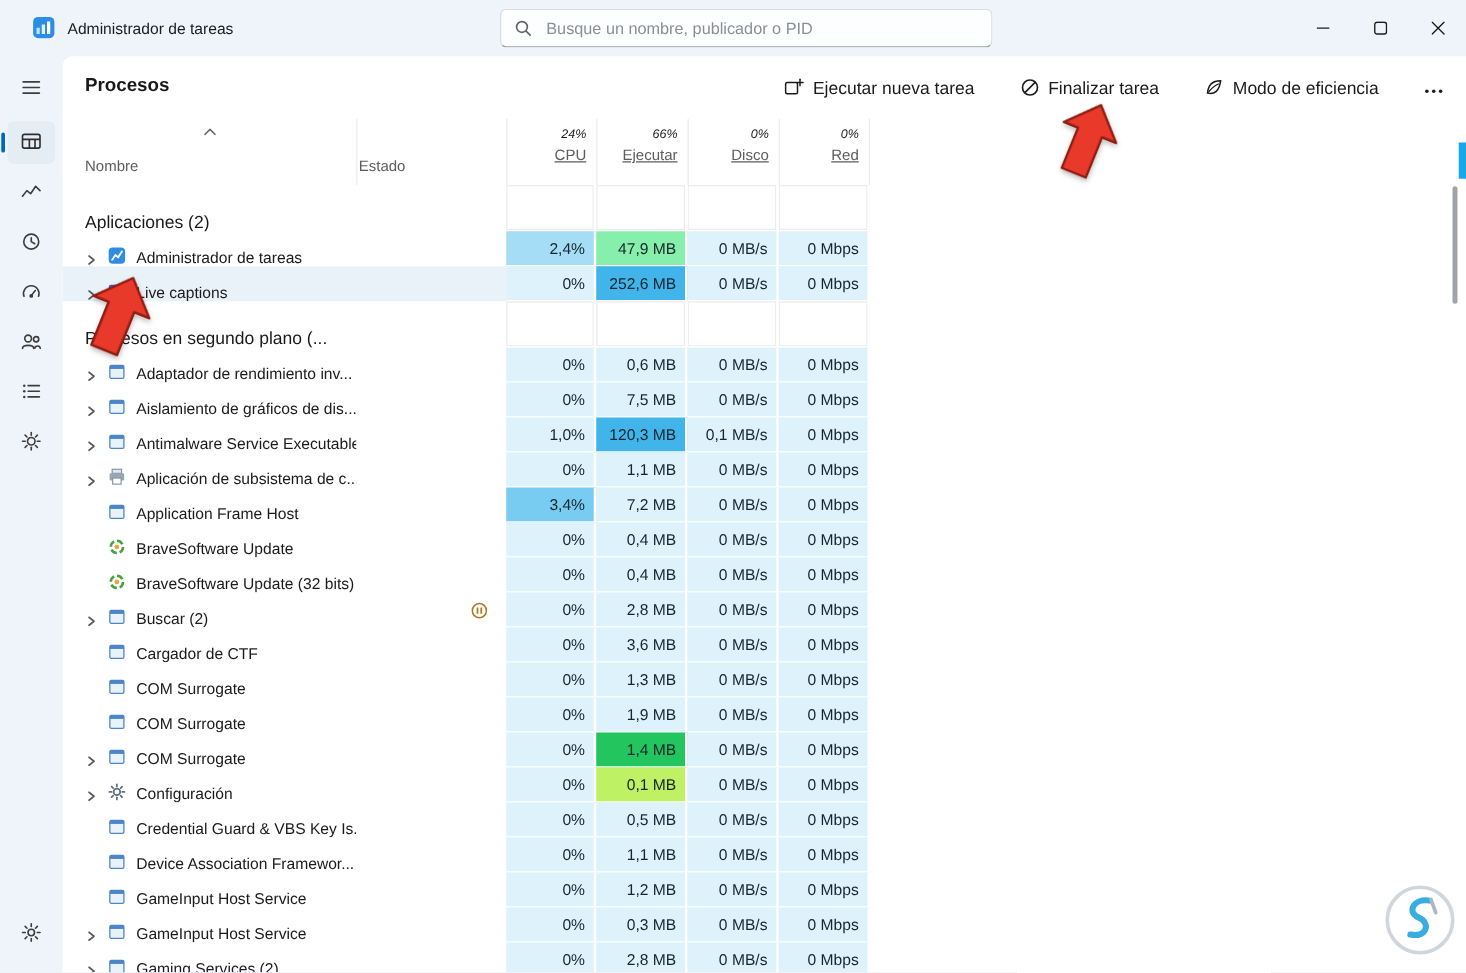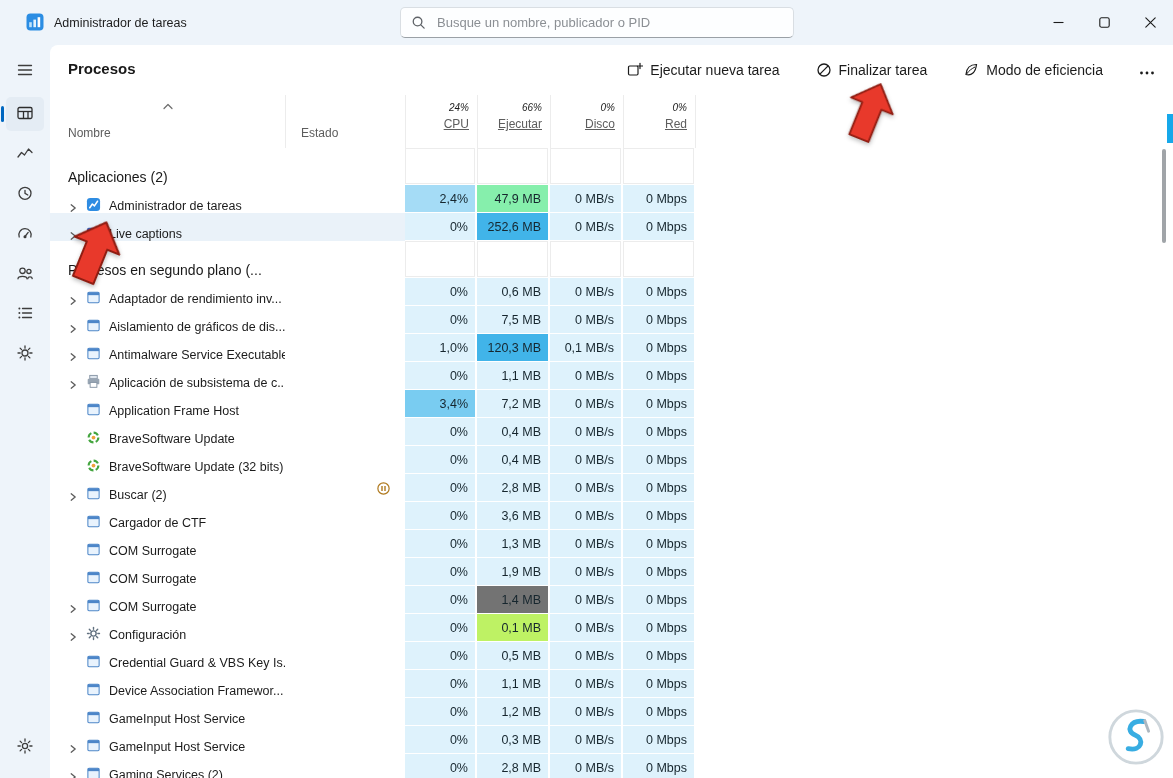--- a/index.html
+++ b/index.html
@@ -43,21 +43,21 @@
   
   .table-header { display:flex; height:53px; position:relative; }
   .th { position:relative; border-left:1px solid #ececec; }
   .th:first-child { border-left:none; }
   .name-th { width:235px; }
   .status-th { width:120px; }
   .num-th { display:flex; flex-direction:column; align-items:flex-end; padding:7px 8px 0 0; border-right:none; }
   .num-th.last { border-right:1px solid #ececec; }
   .w-cpu { width:72px; } .w-mem { width:73px; } .w-disk { width:73px; } .w-net { width:73px; }
   .th-label { position:absolute; left:18px; bottom:8px; font-size:12px; color:#5d5d5d; }
-  .status-th .th-label { left:15px;margin-top:32px; }
+  .status-th .th-label { left:1px;margin-top:32px; }
   .th-pct { font-size:10px; color:#1b1b1b;font-style:italic; }
   .th-sub { font-size:12px; color:#5d5d5d; margin-top:4px;text-decoration:underline; }
   .sort-caret { position:absolute; top:1px; left:50%; transform:translateX(-50%); }
   
   #rows { width:646px; }
   .row { display:flex; }
   .group-row { height:37px; }
   .proc-row { height:28px; }
   .proc-row.selected { background:#eaf2f9; }
   .cell { position:relative; }
@@ -593,21 +593,21 @@
             <span class="proc-icon">
               <svg viewBox="0 0 16 16" width="15" height="15">
                 <rect x="2" y="2.5" width="12" height="11" rx="1.2" fill="#e9f3fd" stroke="#4d86c8" stroke-width="1.1"></rect>
                 <rect x="2" y="2.5" width="12" height="3" fill="#4d86c8"></rect>
               </svg>
             </span>
             <span class="proc-name">COM Surrogate</span>
           </div>
           <div class="cell status-cell"></div>
           <div class="cell heat-cell w-cpu" style="background: rgb(222, 242, 252);">0%</div>
-          <div class="cell heat-cell w-mem" style="background: #737373;">1,4 MB</div>
+          <div class="cell heat-cell w-mem" style="background: #22c55e;">1,4 MB</div>
           <div class="cell heat-cell w-disk" style="background: rgb(222, 242, 252);">0 MB/s</div>
           <div class="cell heat-cell w-net" style="background: rgb(222, 242, 252);">0 Mbps</div>
         </div>
         <div class="row proc-row">
           <div class="cell name-cell">
             <span class="chevron">
               <svg viewBox="0 0 10 10" width="10" height="10">
                 <path d="M3.2 1.8 L7.2 5 L3.2 8.2" fill="none" stroke="#5a5a5a" stroke-width="1.3" stroke-linecap="round" stroke-linejoin="round"></path>
               </svg>
             </span>

